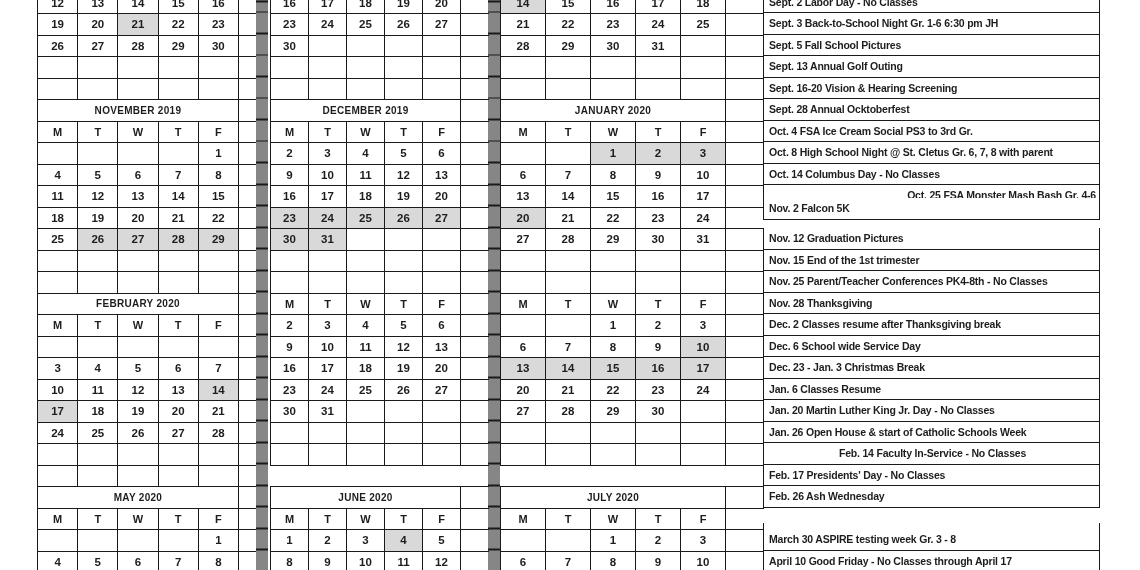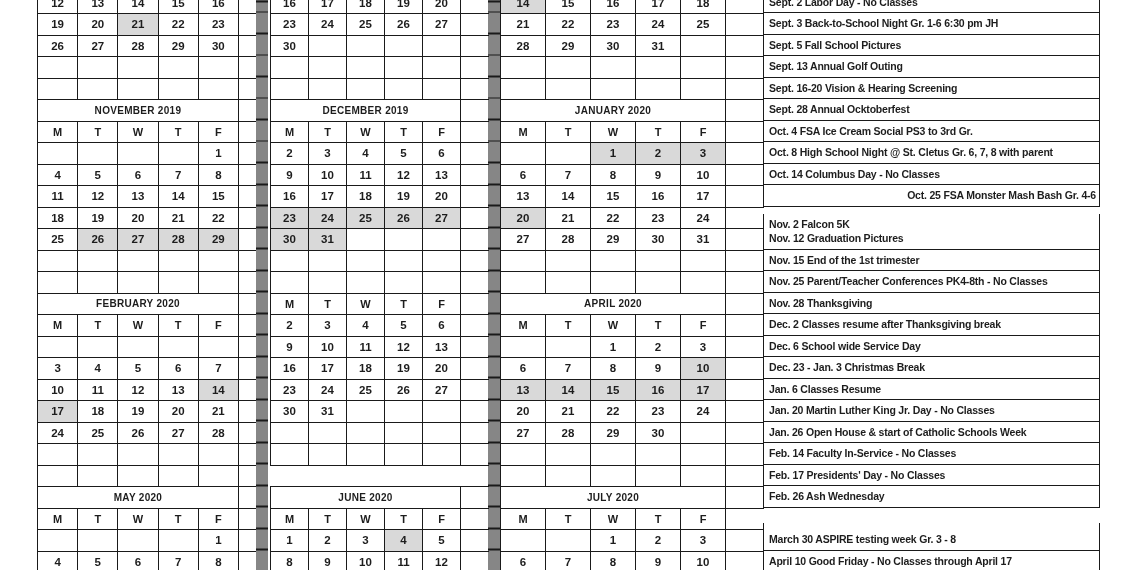--- a/index.html
+++ b/index.html
@@ -616,24 +616,20 @@
       <colgroup>
         <col style="width:45px">
         <col style="width:45px">
         <col style="width:45px">
         <col style="width:45px">
         <col style="width:45px">
         <col style="width:38px">
       </colgroup>
       <tbody>
         <tr>
-          <td class="title" colspan="5">APRIL 2020</td>
-          <td class="sp"></td>
-        </tr>
-        <tr>
           <td class="wd">M</td>
           <td class="wd">T</td>
           <td class="wd">W</td>
           <td class="wd">T</td>
           <td class="wd">F</td>
           <td class="sp"></td>
         </tr>
         <tr>
           <td class="day"></td>
           <td class="day"></td>
@@ -817,30 +813,30 @@
     <div class="event-row" style="top: -8.5px;">Sept. 2 Labor Day - No Classes</div>
     <div class="event-row" style="top: 13px;">Sept. 3 Back-to-School Night Gr. 1-6 6:30 pm JH</div>
     <div class="event-row" style="top: 34.5px;">Sept. 5 Fall School Pictures</div>
     <div class="event-row" style="top: 56px;">Sept. 13 Annual Golf Outing</div>
     <div class="event-row" style="top: 77.5px;">Sept. 16-20 Vision &amp; Hearing Screening</div>
     <div class="event-row" style="top: 99px;">Sept. 28 Annual Ocktoberfest</div>
     <div class="event-row" style="top: 120.5px;">Oct. 4 FSA Ice Cream Social PS3 to 3rd Gr.</div>
     <div class="event-row" style="top: 142px;">Oct. 8 High School Night @ St. Cletus Gr. 6, 7, 8 with parent</div>
     <div class="event-row" style="top: 163.5px;">Oct. 14 Columbus Day - No Classes</div>
     <div class="event-row" style="top: 185px; text-align: right;">Oct. 25 FSA Monster Mash Bash Gr. 4-6</div>
-    <div class="event-row" style="top: 198px; margin-top: 16px;">Nov. 2 Falcon 5K</div>
+    <div class="event-row" style="top: 198px;">Nov. 2 Falcon 5K</div>
     <div class="event-row" style="top: 228px;">Nov. 12 Graduation Pictures</div>
     <div class="event-row" style="top: 249.5px;">Nov. 15 End of the 1st trimester</div>
     <div class="event-row" style="top: 271px;">Nov. 25 Parent/Teacher Conferences PK4-8th - No Classes</div>
     <div class="event-row" style="top: 292.5px;">Nov. 28 Thanksgiving</div>
     <div class="event-row" style="top: 314px;">Dec. 2 Classes resume after Thanksgiving break</div>
     <div class="event-row" style="top: 335.5px;">Dec. 6 School wide Service Day</div>
     <div class="event-row" style="top: 357px;">Dec. 23 - Jan. 3 Christmas Break</div>
     <div class="event-row" style="top: 378.5px;">Jan. 6 Classes Resume</div>
     <div class="event-row" style="top: 400px;">Jan. 20 Martin Luther King Jr. Day - No Classes</div>
     <div class="event-row" style="top: 421.5px;">Jan. 26 Open House &amp; start of Catholic Schools Week</div>
-    <div class="event-row" style="top: 443px;">Feb. 14 Faculty In-Service - No Classes</div>
+    <div class="event-row" style="top: 443px; text-align: center;">Feb. 14 Faculty In-Service - No Classes</div>
     <div class="event-row" style="top: 464.5px;">Feb. 17 Presidents' Day - No Classes</div>
     <div class="event-row" style="top: 486px;">Feb. 26 Ash Wednesday</div>
     <div class="event-row" style="top: 507.5px; margin-top: 15px;">Feb. 28 End of the 2nd trimester</div>
     <div class="event-row" style="top: 529px;">March 30 ASPIRE testing week Gr. 3 - 8</div>
     <div class="event-row" style="top: 550.5px;">April 10 Good Friday - No Classes through April 17</div>
   </div>
 
 </body></html>

